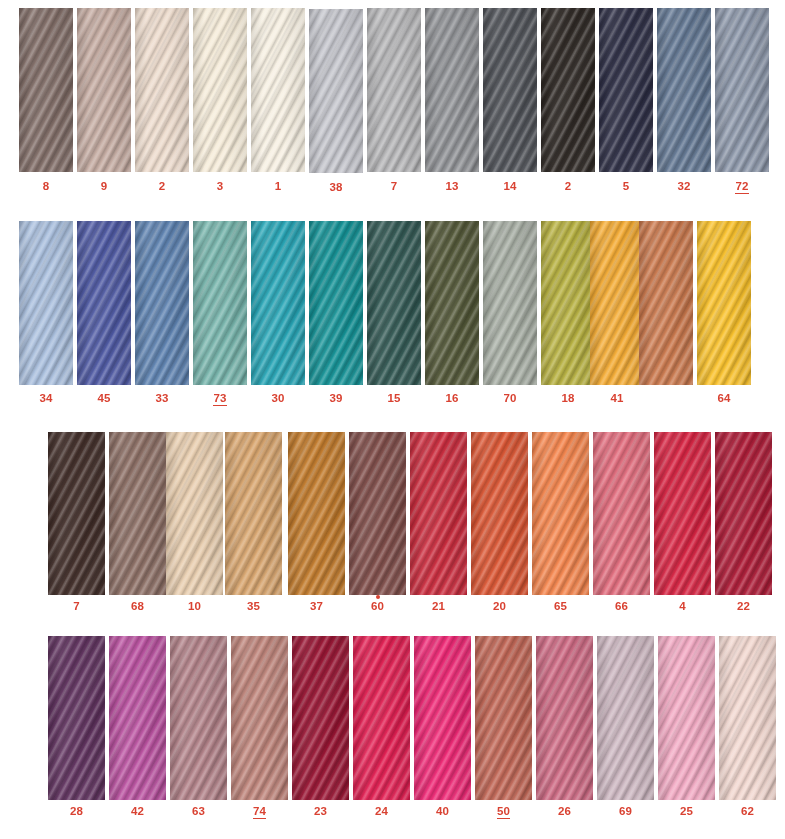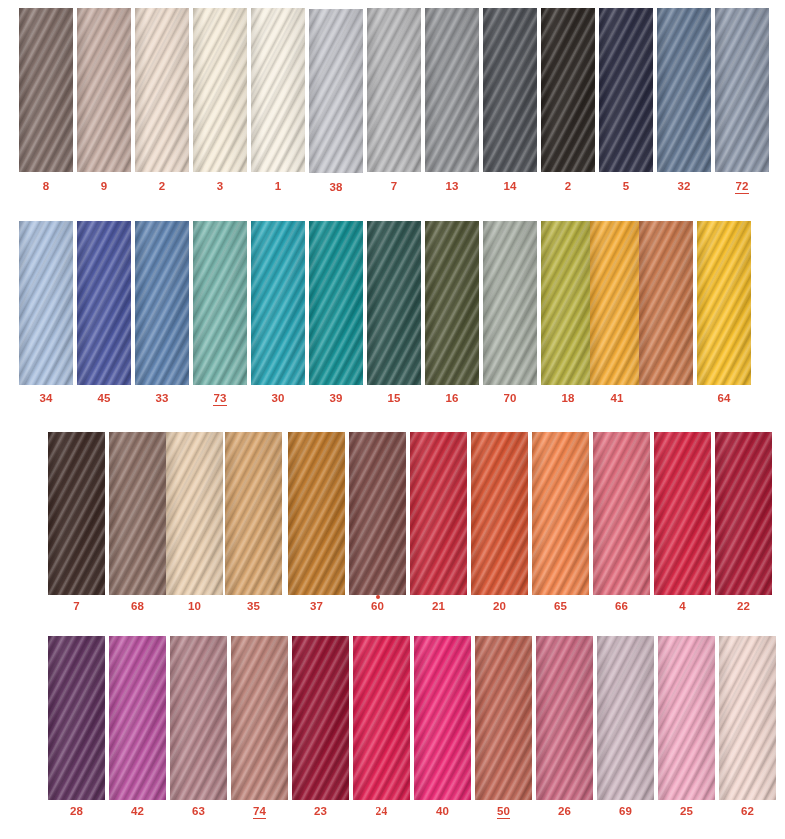--- a/index.html
+++ b/index.html
@@ -589,21 +589,21 @@
         <div class="swatch" style="width: 57px; height: 164px; background-color: rgb(150, 16, 47);">
           <div class="ply"></div>
           <div class="ply2"></div>
           <div class="shade"></div>
         </div>
         <div style="height: 5px; display: flex; flex-direction: column; justify-content: flex-end; align-items: center;">
           <div class="marker-spacer"></div>
         </div>
         <div class="swatch-label">23</div>
       </div>
-      <div class="swatch-cell" style="width: 57px; font-family: Liberation Serif, serif;">
+      <div class="swatch-cell" style="width: 57px;">
         <div class="swatch" style="width: 57px; height: 164px; background-color: rgb(224, 26, 78);">
           <div class="ply"></div>
           <div class="ply2"></div>
           <div class="shade"></div>
         </div>
         <div style="height: 5px; display: flex; flex-direction: column; justify-content: flex-end; align-items: center;">
           <div class="marker-spacer"></div>
         </div>
         <div class="swatch-label">24</div>
       </div>

